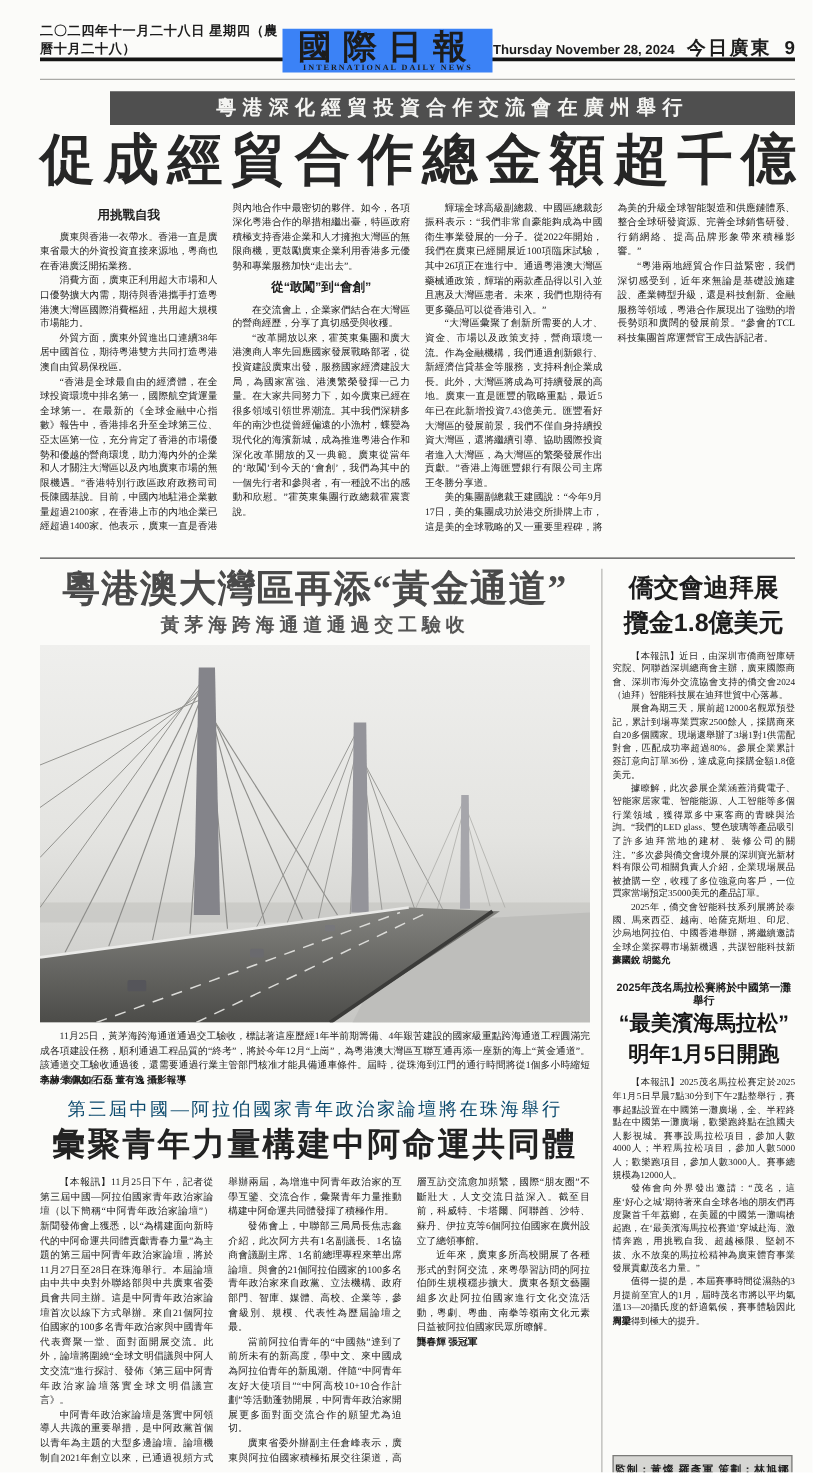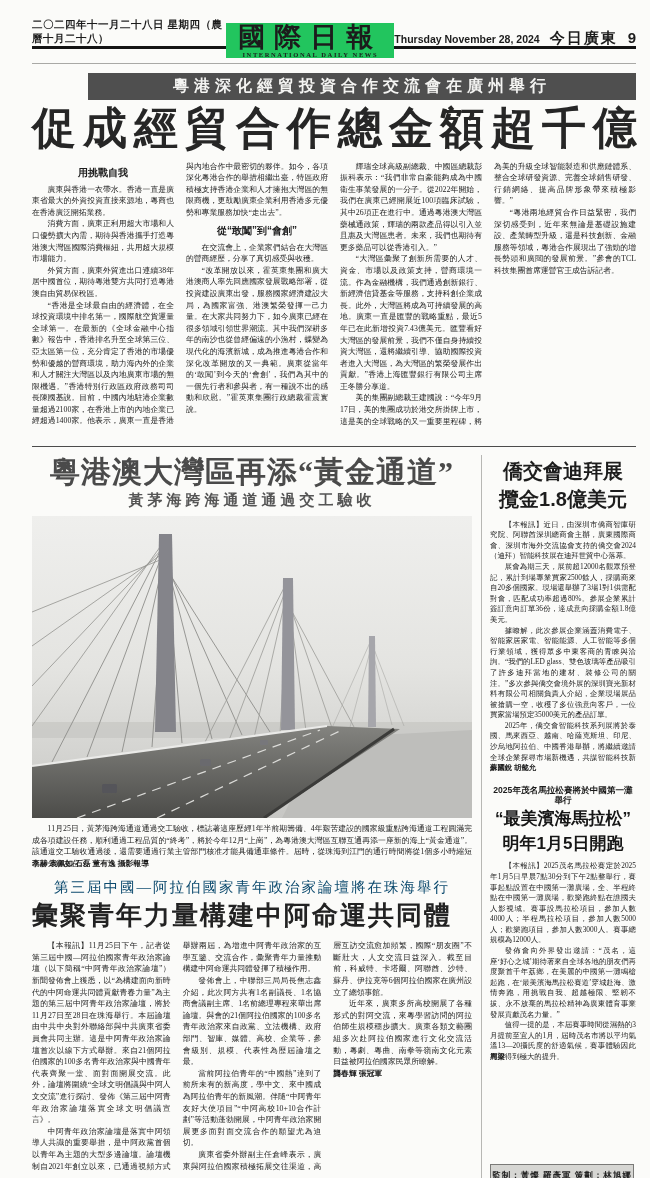--- a/index.html
+++ b/index.html
@@ -7,21 +7,21 @@
   .page{
     position:relative;width:650px;height:1178px;overflow:hidden;
     background:#fbfbf9;color:#1c1c1c;
     font-family:"Liberation Serif",serif;
     padding:6px 14px 0 32px;
   }
   
   .header{position:relative;height:52px;display:flex;align-items:flex-end;justify-content:space-between;}
   .header-rule{position:absolute;left:0;right:0;bottom:9px;height:3px;background:#141414;}
   .hdr-left{font-family:"Liberation Sans",sans-serif;font-weight:bold;font-size:10.5px;margin-bottom:12px;letter-spacing:.5px;}
-  .masthead{position:relative;z-index:1;background:#22c55e;padding:0 12px;text-align:center;}
+  .masthead{position:relative;z-index:1;background:#3b82f6;padding:0 12px;text-align:center;}
   .masthead-title{font-weight:bold;font-size:27px;letter-spacing:9px;line-height:1.05;white-space:nowrap;}
   .masthead-en{font-size:6.5px;letter-spacing:1.6px;font-weight:bold;white-space:nowrap;}
   .hdr-right{display:flex;align-items:baseline;gap:10px;margin-bottom:10px;white-space:nowrap;}
   .date-en{font-family:"Liberation Sans",sans-serif;font-weight:bold;font-size:10.5px;}
   .section-label{font-weight:bold;font-size:15px;letter-spacing:2px;}
   .page-no{font-family:"Liberation Sans",sans-serif;font-weight:bold;font-size:15px;}
   .thin-rule{height:1px;background:#a9a9a6;margin:5px 0 9px;}
   
   .kicker-bar{margin-left:56px;background:#4f4f4f;color:#f4f4f2;text-align:center;
     font-family:"Liberation Sans",sans-serif;font-weight:bold;font-size:16px;letter-spacing:5px;padding:3px 0;}
@@ -44,21 +44,21 @@
   .lower-right .pull-up{margin-top:-10.6px;}
   
   .bridge-headline{font-weight:bold;font-size:30px;letter-spacing:1px;color:#4a4a4a;
     text-align:center;line-height:1.25;white-space:nowrap;}
   .bridge-subtitle{font-weight:bold;font-size:15px;color:#555;text-align:center;letter-spacing:4px;margin:1px 0 6px;}
   .bridge-photo{width:440px;height:302px;display:block;background:#e8e8e6;}
   .bridge-caption{font-size:7.8px;line-height:11.6px;margin-top:5px;}
   
   .youth{margin-top:9px;}
   .youth-kicker{font-weight:normal;font-size:14.5px;text-align:center;letter-spacing:2px;color:#0c4a6e;}
-  .youth-headline{font-weight:bold;font-size:26px;letter-spacing:2px;text-align:left;
+  .youth-headline{font-weight:bold;font-size:26px;letter-spacing:2px;text-align:center;
     line-height:1.3;margin:2px 0 7px;color:#222;white-space:nowrap;}
   .youth-body{height:232px;column-count:3;column-gap:12px;column-fill:auto;
     font-size:7.8px;line-height:11.6px;overflow:hidden;}
   
   .qiao-title{font-family:"Liberation Sans",sans-serif;font-weight:bold;font-size:20px;
     text-align:center;line-height:1.4;color:#1d1d1d;margin-top:4px;}
   .qiao-body{margin-top:7px;}
   .marathon-kicker{font-family:"Liberation Sans",sans-serif;font-weight:bold;font-size:8.6px;
     text-align:center;margin-top:11px;}
   .marathon-title{font-family:"Liberation Sans",sans-serif;font-weight:bold;font-size:17px;

